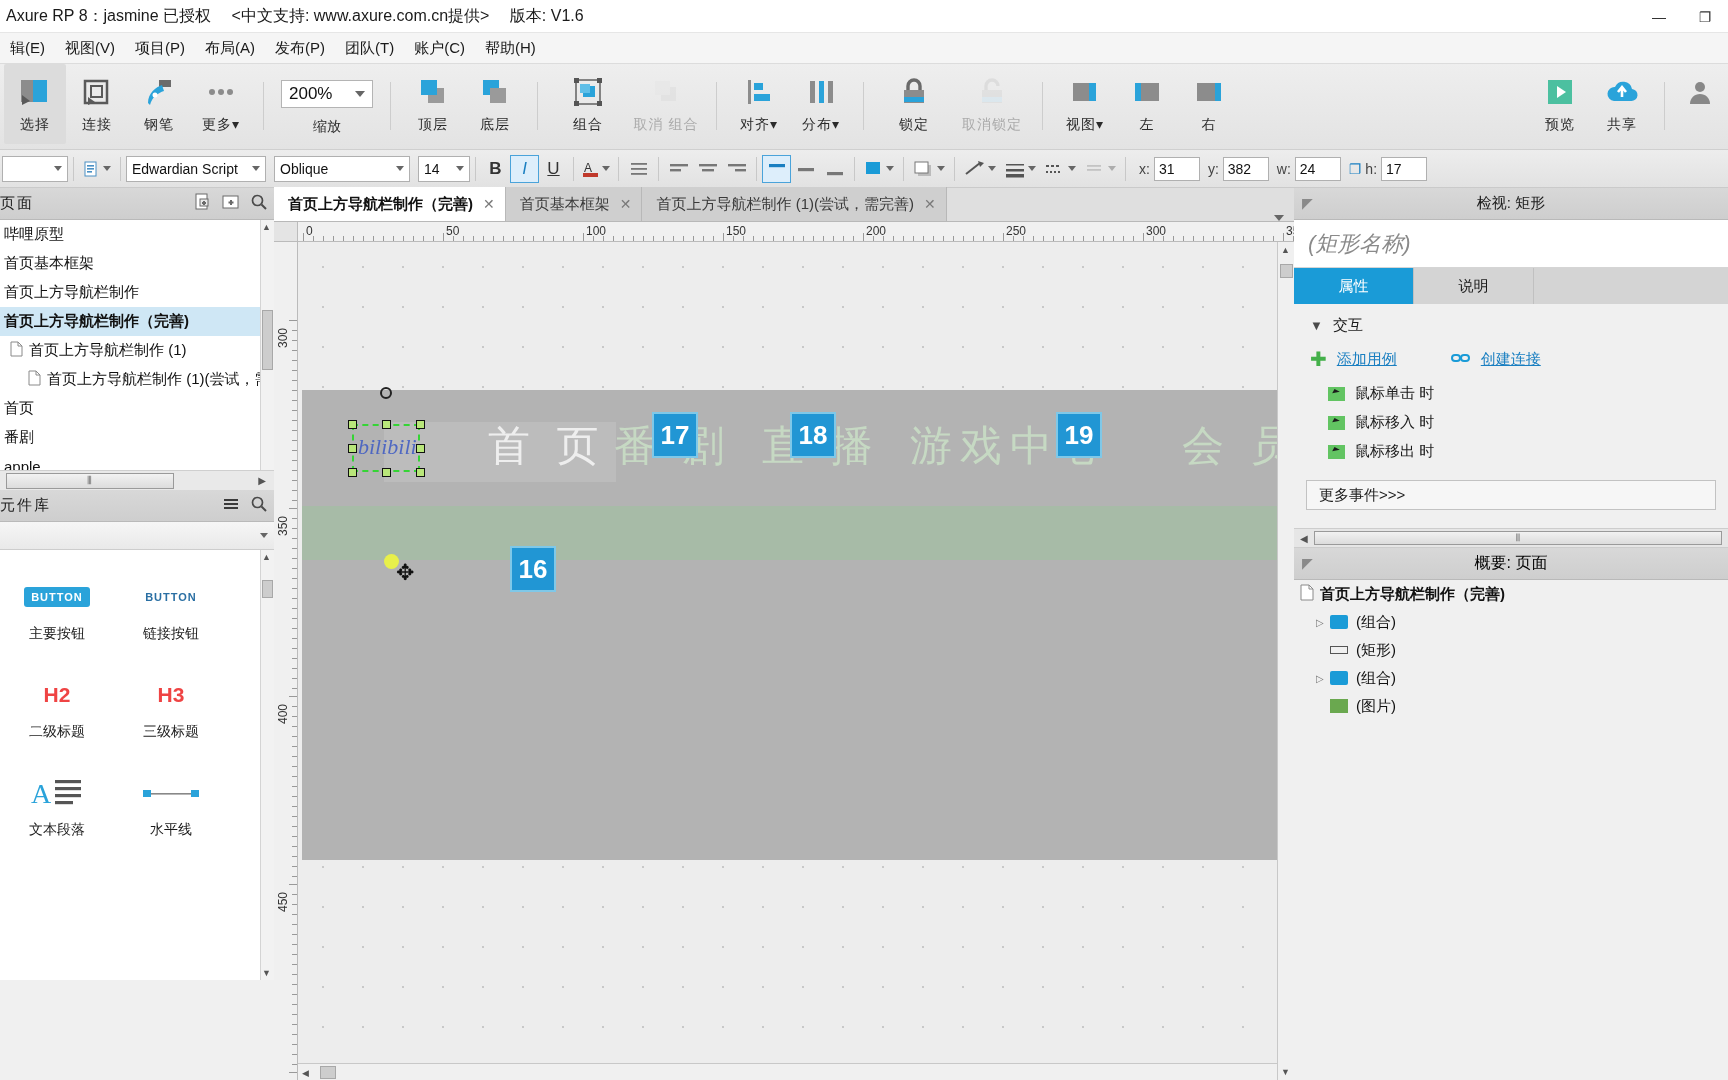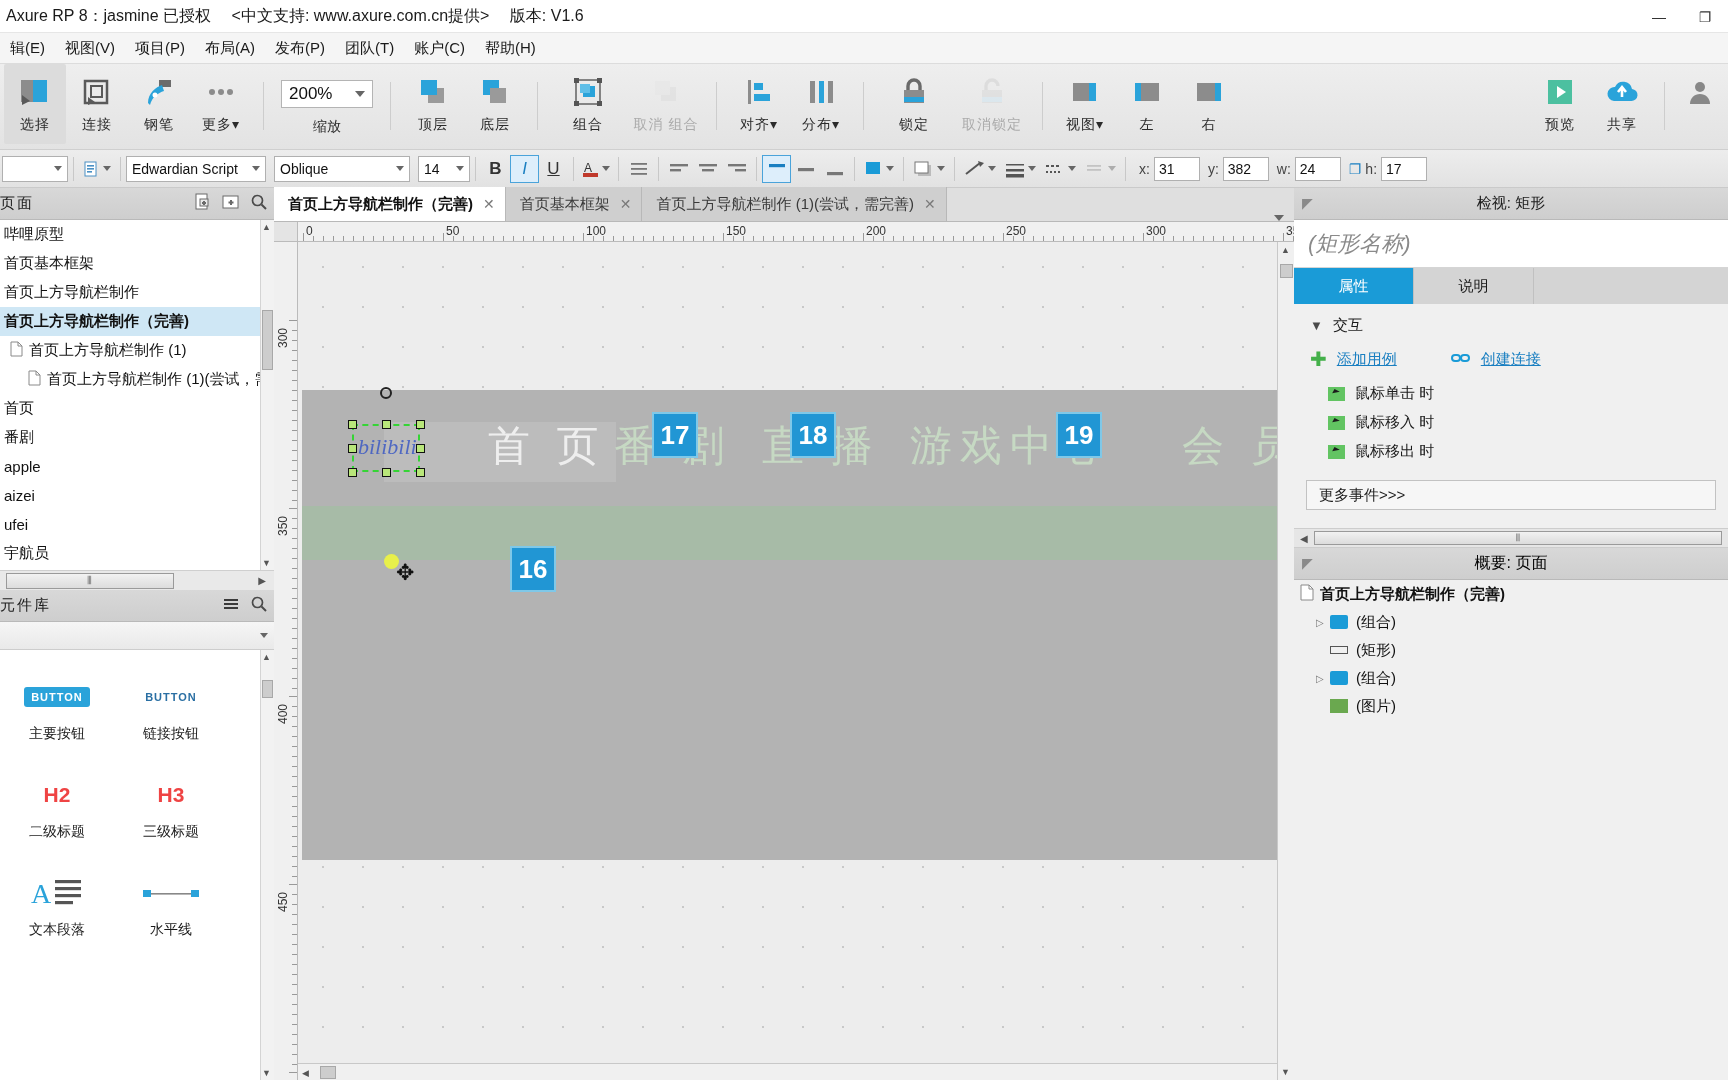--- a/index.html
+++ b/index.html
@@ -95,21 +95,21 @@
 
   
   .left-panel { position:absolute; left:0; top:188px; width:274px; height:892px; background:#f0f0f0; }
   .panel-head {
     height: 32px; background: linear-gradient(180deg,#d8d8d8 0%, #cecece 100%);
     border-bottom: 1px solid #b9b9b9; display:flex; align-items:center; justify-content:flex-start;
     position: relative;
   }
   .panel-head .ttl { font-size: 15px; color: #1a1a1a; letter-spacing:2px; }
   .panel-head .tools { position:absolute; right:6px; top:5px; display:flex; gap:10px; align-items:center;}
-  .pages-list { height: 350px; background: #ffffff; position: relative; overflow: hidden; }
+  .pages-list { height: 250px; background: #ffffff; position: relative; overflow: hidden; }
   .pg-row {
     height: 29px; display:flex; align-items:center; font-size: 15px; color:#111; padding-left: 4px;
     white-space: nowrap;
   }
   .pg-row.sel { background: #cfe7f5; font-weight: bold; }
   .pg-row .doc-ic { margin-right: 6px; flex: 0 0 auto; }
   .indent1 { padding-left: 10px; }
   .indent2 { padding-left: 28px; }
   .hscroll {
     height: 20px; background: #e9e9e9; border-top: 1px solid #cfcfcf;

